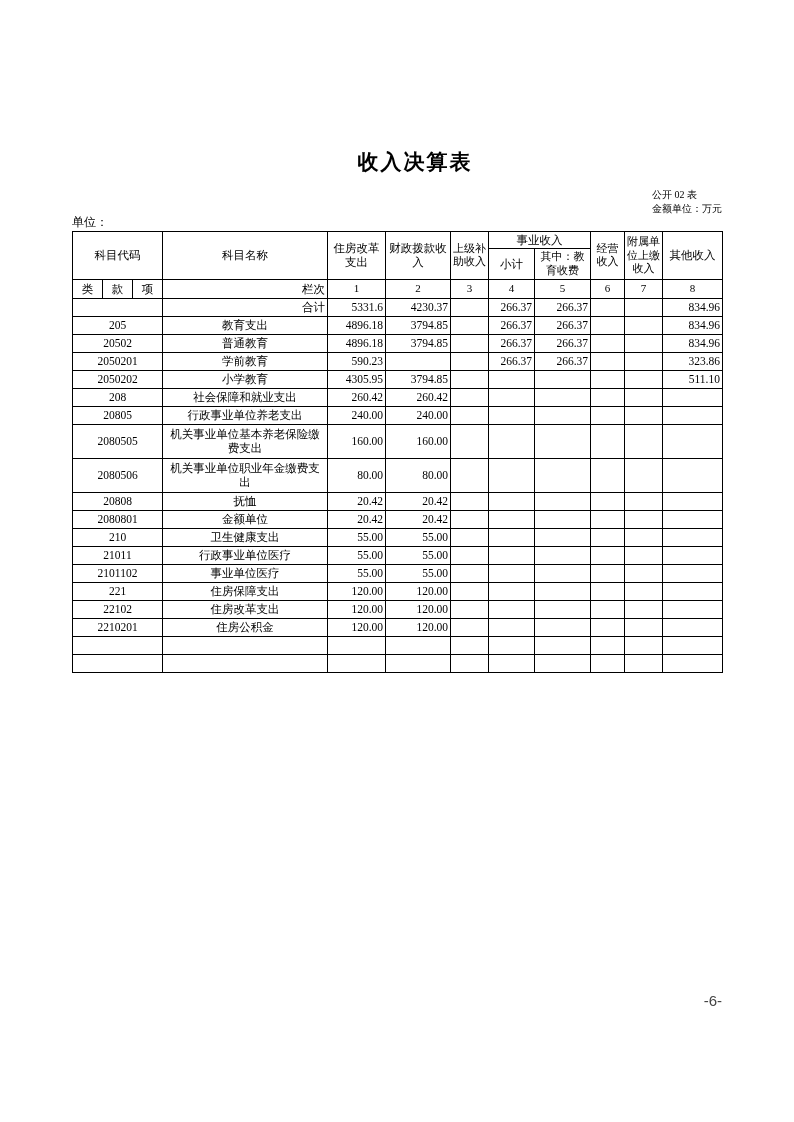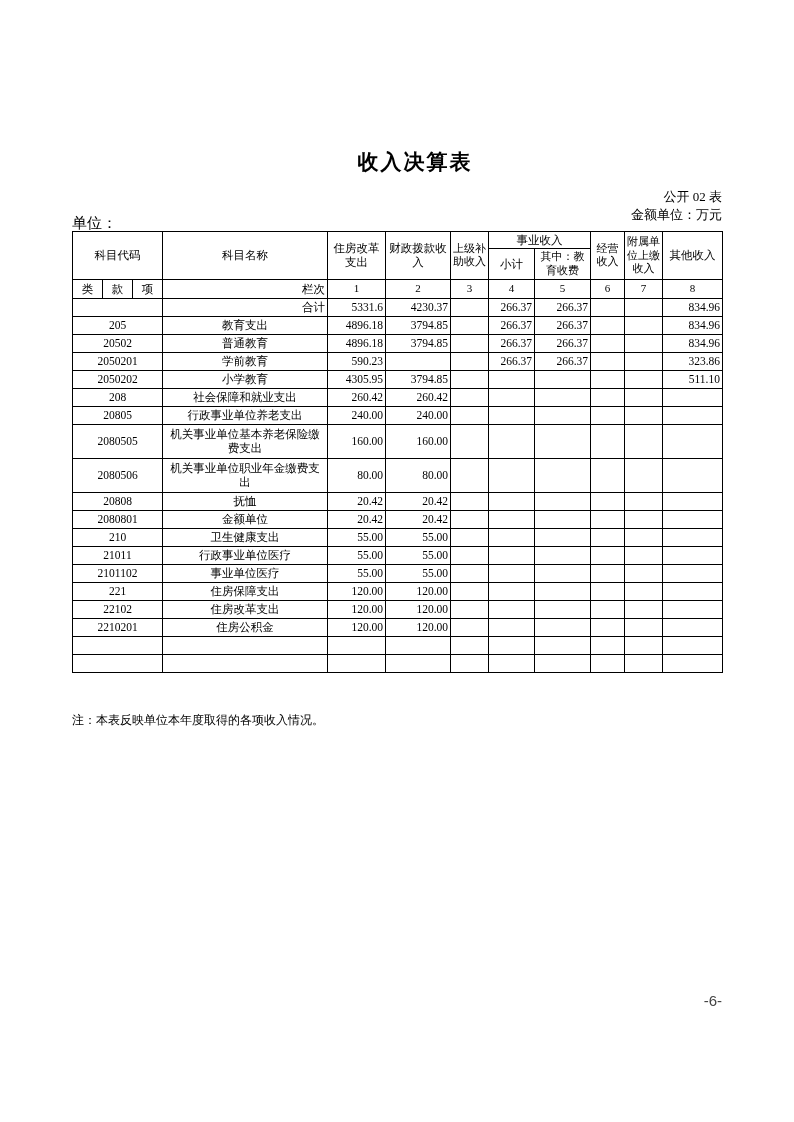--- a/index.html
+++ b/index.html
@@ -27,30 +27,29 @@
     font-weight: bold;
     margin-top: 148px;
     letter-spacing: 2px;
     font-family: "Liberation Sans", "DejaVu Sans", sans-serif;
     padding-left: 36px;
   }
   .meta {
     position: absolute;
     right: 72px;
     top: 188px;
-    text-align: right;
-    font-size: 13px;
+    font-size: 10px;
     line-height: 1.35;
     font-family: "Liberation Serif", serif;
   }
   .unit-label {
     position: absolute;
     left: 72px;
     top: 214px;
-    font-size: 15px;
+    font-size: 12px;
     text-align: right;
   }
   table.main {
     position: absolute;
     left: 72px;
     top: 231px;
     border-collapse: collapse;
     width: 650px;
     table-layout: fixed;
     font-size: 11px;
@@ -405,17 +404,16 @@
           <td class="num"></td>
           <td class="num"></td>
           <td class="num"></td>
           <td class="num"></td>
           <td class="num"></td>
           <td class="num"></td>
         </tr>
       </tbody>
   </table>
 
-  <div class="note">注：本表反映单位本年度取得的各项收入情况。</div>
 
   <div class="pagenum">-6-</div>
 
 </div>
 
 </body></html>

